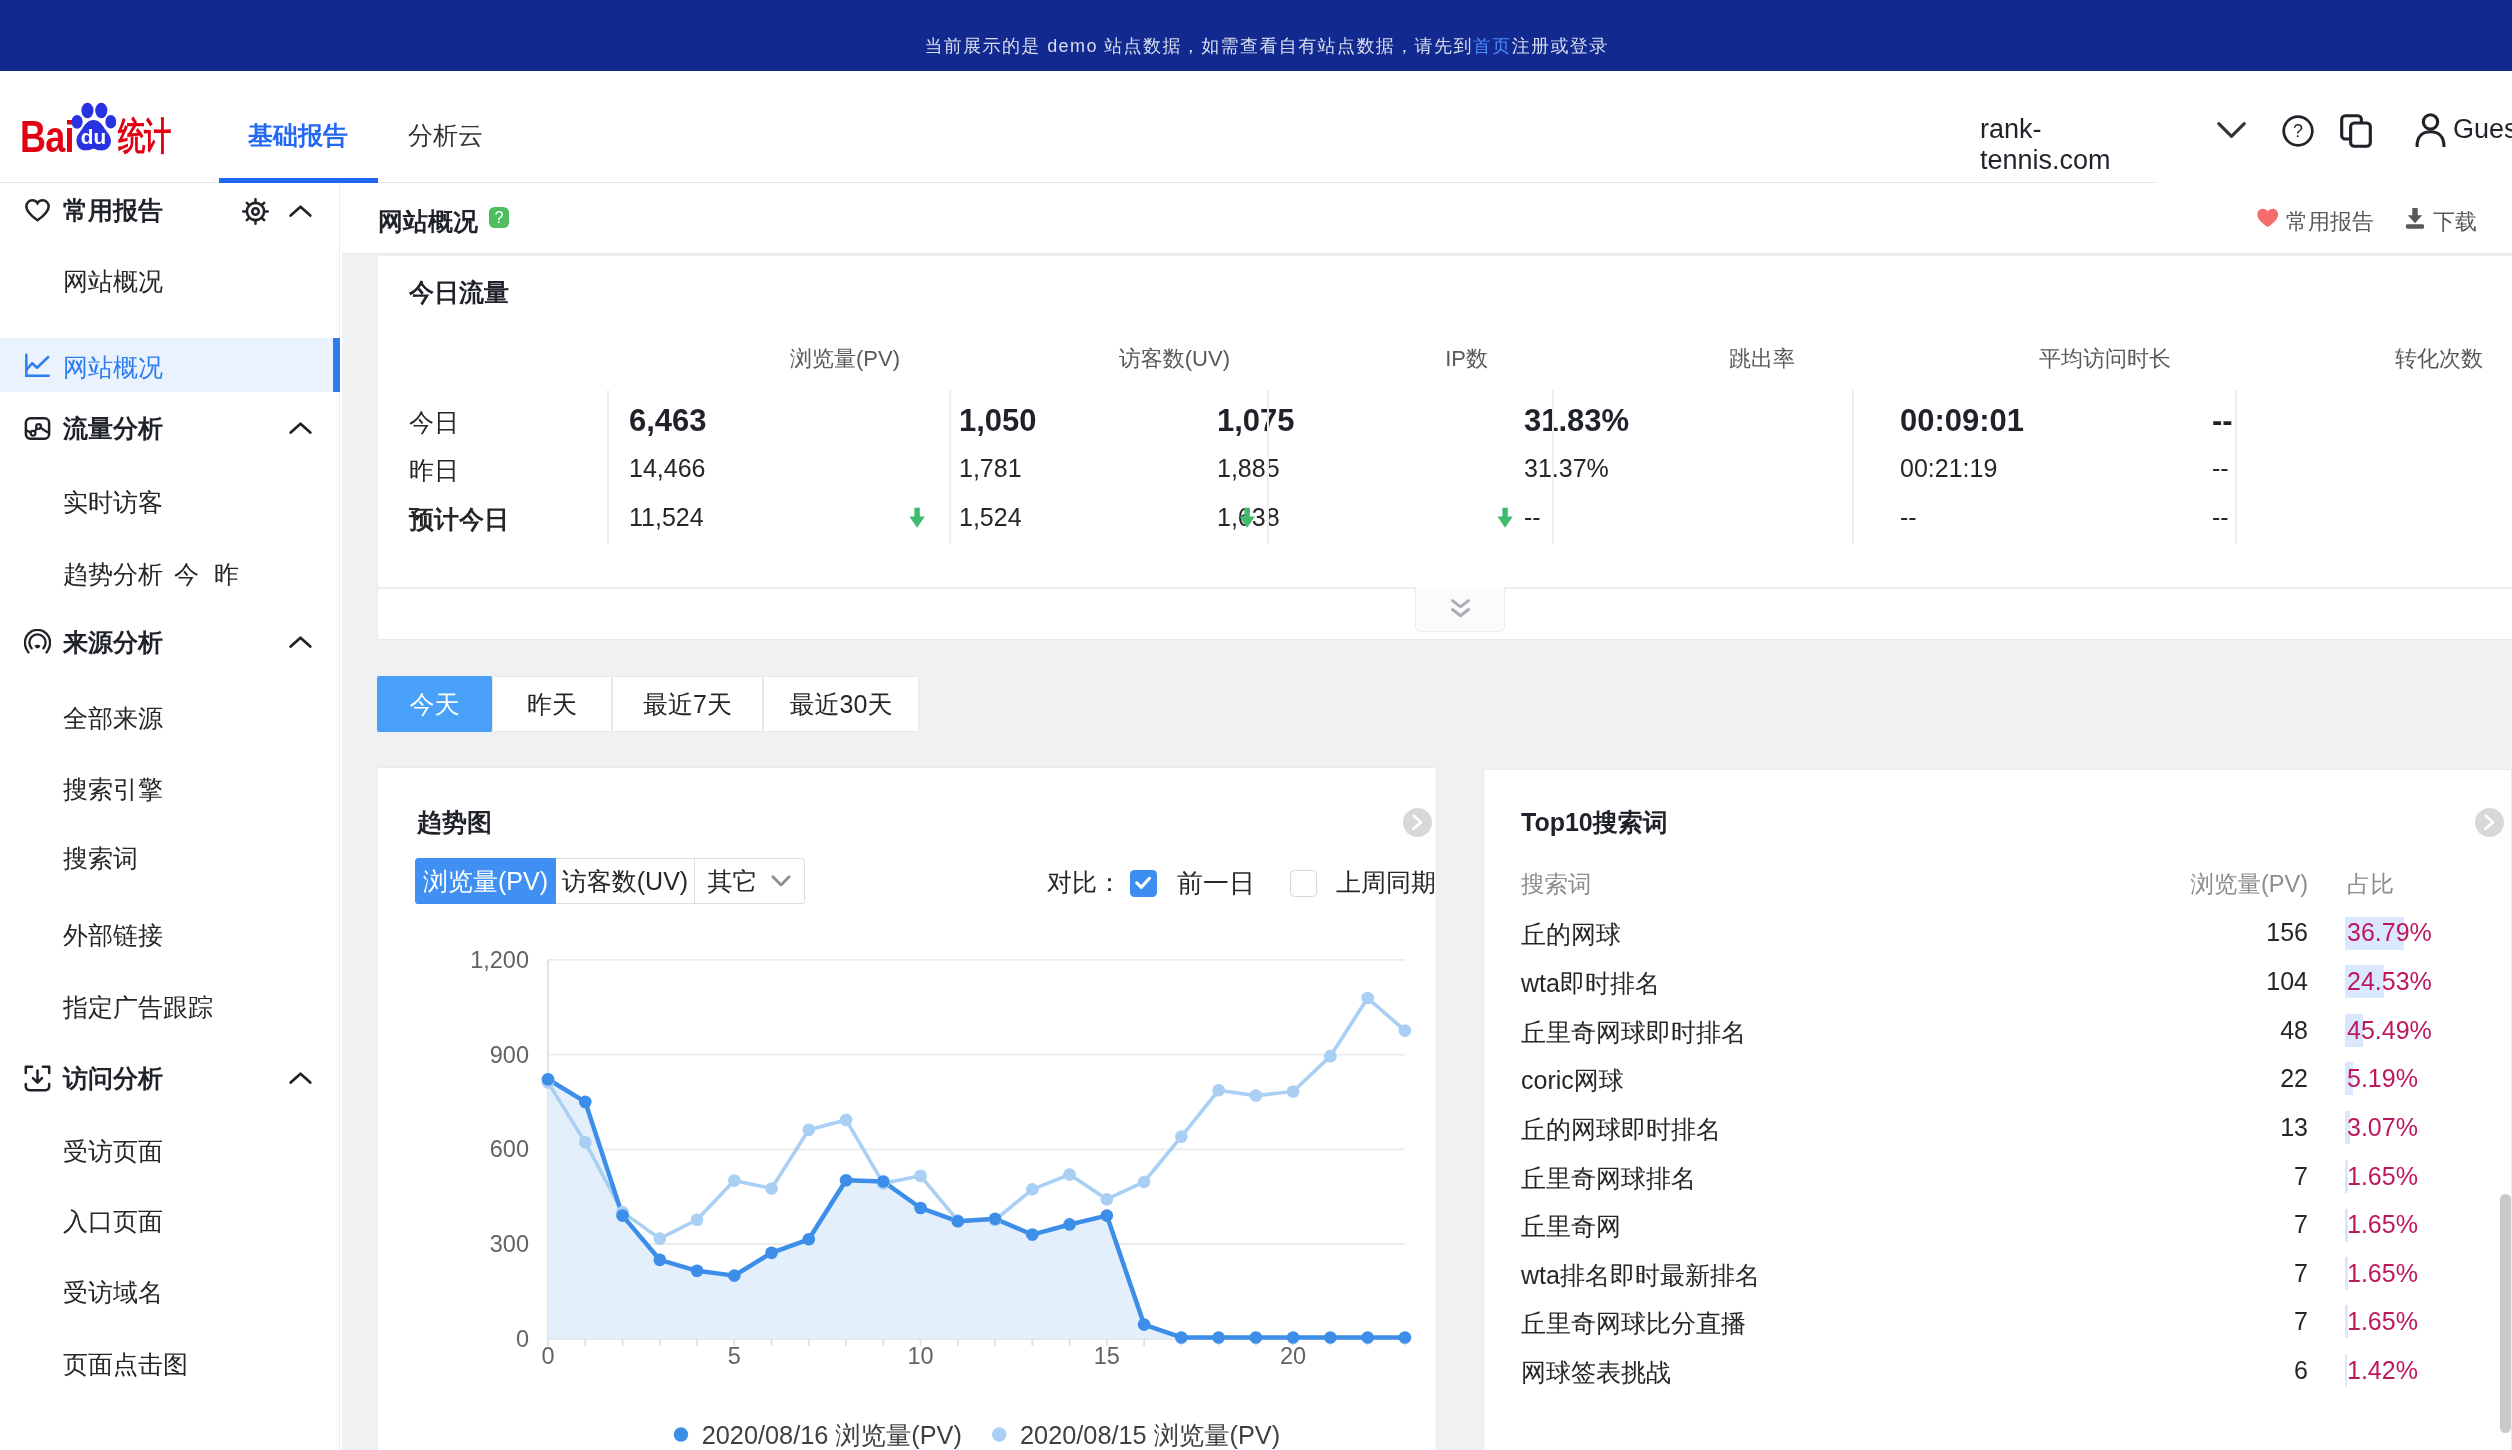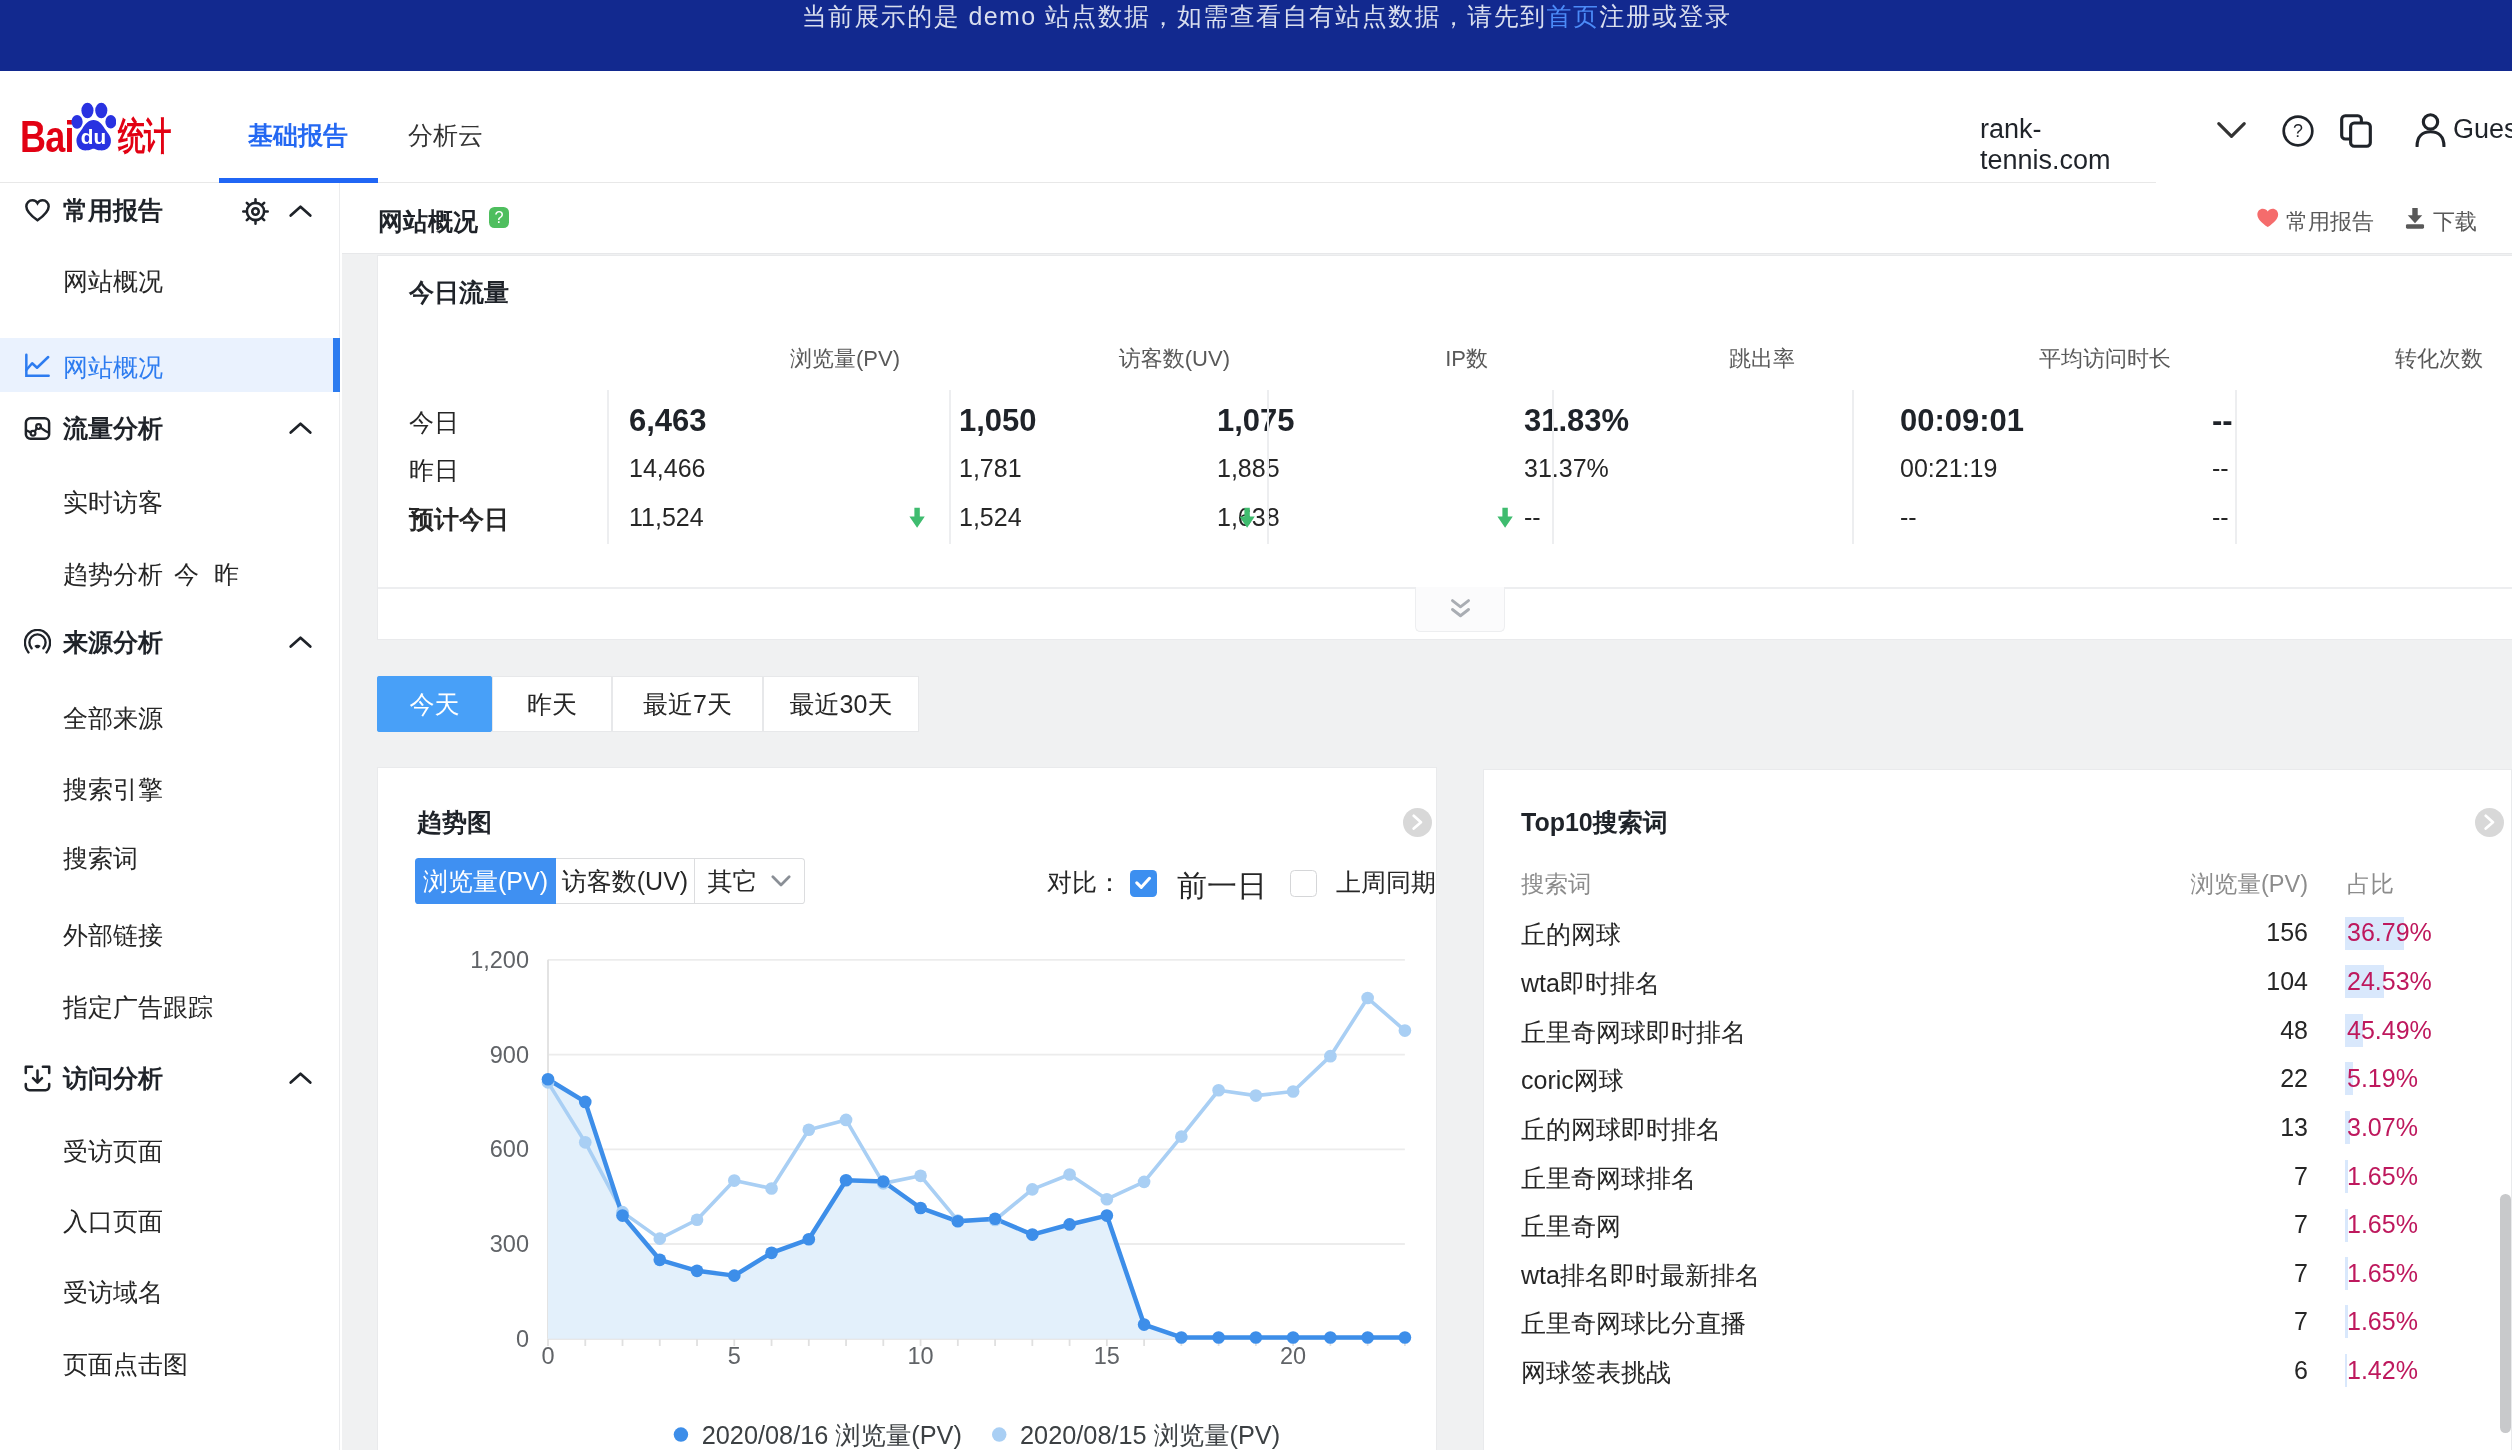--- a/index.html
+++ b/index.html
@@ -2,21 +2,21 @@
 <html style="font-size:14.5px"><head>
 <meta charset="utf-8">
 <style>
 * { margin:0; padding:0; box-sizing:border-box; }
 html,body { width:2512px; height:1451px; overflow:hidden; }
 body { font-family:"Liberation Sans", sans-serif; position:relative; background:#fff; color:#262626; }
 .abs { position:absolute; }
 
 
 #banner { position:absolute; left:0; top:0; width:2512px; height:71px; background:#12298F; }
-#banner .txt { position:absolute; left:29px; right:8px; top:0; height:58px; display:flex; align-items:flex-start; justify-content:center; font-size:25px; color:#D9DEEE; letter-spacing:1.4px;}
+#banner .txt { position:absolute; left:29px; right:8px; top:0; height:58px; display:flex; align-items:flex-end; justify-content:center; font-size:18px; color:#D9DEEE; letter-spacing:1.4px;}
 #banner a { color:#4C8BF8; text-decoration:none; }
 
 
 #header { position:absolute; left:0; top:71px; width:2156px; height:112px; background:#fff; border-bottom:1.8px solid #E8E8E8; }
 #logo .bai { position:absolute; left:20px; top:43px; font-size:45px; font-weight:bold; color:#E20113; transform:scaleX(0.80); transform-origin:left top; letter-spacing:-0.9px; line-height:1; }
 #logo .paw { position:absolute; left:71px; top:30px; }
 #logo .tj { position:absolute; left:118px; top:46px; font-size:38px; font-weight:bold; color:#E20113; transform:scaleX(0.72); transform-origin:left top; letter-spacing:-1.8px; line-height:1; white-space:nowrap; }
 .nav-item { position:absolute; top:48px; font-size:25px; }
 #nav1 { left:248px; color:#2468F2; font-weight:bold; }
 #nav2 { left:408px; color:#333; }
@@ -63,21 +63,21 @@
 #card2 .title { position:absolute; left:39px; top:38px; font-size:25px; font-weight:bold; color:#1F2329; }
 .circle-btn { position:absolute; width:29px; height:29px; border-radius:50%; background:#D8D8D8; display:flex; align-items:center; justify-content:center; }
 .seg { position:absolute; top:90px; height:46px; display:flex; align-items:center; justify-content:center; font-size:25px; }
 #seg1 { left:37px; width:141px; background:#3F90F2; color:#fff; border-radius:3.6px 0 0 3.6px; }
 #seg2 { left:178px; width:139px; border:1.8px solid #DCDDDF; border-left:none; color:#262626; }
 #seg3 { left:317px; width:110px; border:1.8px solid #DCDDDF; border-left:none; color:#262626; border-radius:0 3.6px 3.6px 0; }
 #duibi { position:absolute; left:669px; top:98px; font-size:25px; color:#262626; }
 .cbx { position:absolute; top:102px; width:27px; height:27px; border-radius:4.5px; }
 #cb1 { left:752px; background:#3C8FF0; }
 #cb2 { left:912px; background:#fff; border:1.8px solid #D5D6D8; }
-#cb1lab { position:absolute; left:799px; top:98px; font-size:30px; color:#262626; white-space:nowrap; }
+#cb1lab { position:absolute; left:799px; top:98px; font-size:26px; color:#262626; white-space:nowrap; }
 #cb2lab { position:absolute; left:958px; top:98px; font-size:25px; color:#262626; white-space:nowrap; }
 
 
 #card3 { left:1483px; top:769px; width:1029px; height:740px; }
 #card3 .title { position:absolute; left:37px; top:36px; font-size:25px; font-weight:bold; color:#1F2329; }
 .t10h { position:absolute; font-size:23.5px; color:#8C8C8C; }
 .t10name { position:absolute; left:37px; font-size:25px; color:#262626; }
 .t10v { position:absolute; font-size:25px; color:#262626; text-align:right; width:181px; left:643px; }
 .t10p { position:absolute; left:863px; font-size:25px; color:#be185d; }
 .t10bar { position:absolute; left:861px; height:33px; background:#D9E8FC; }

